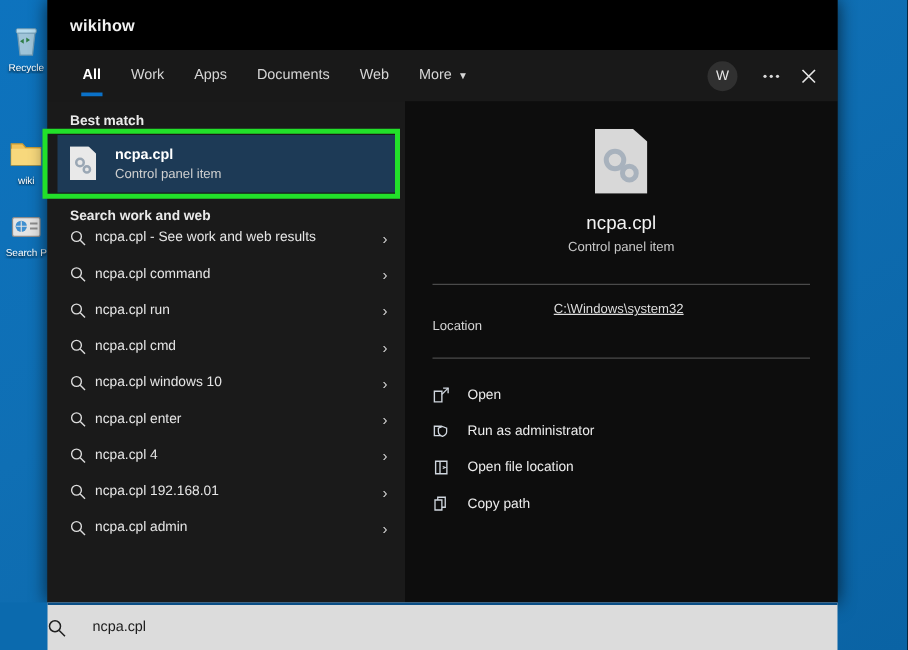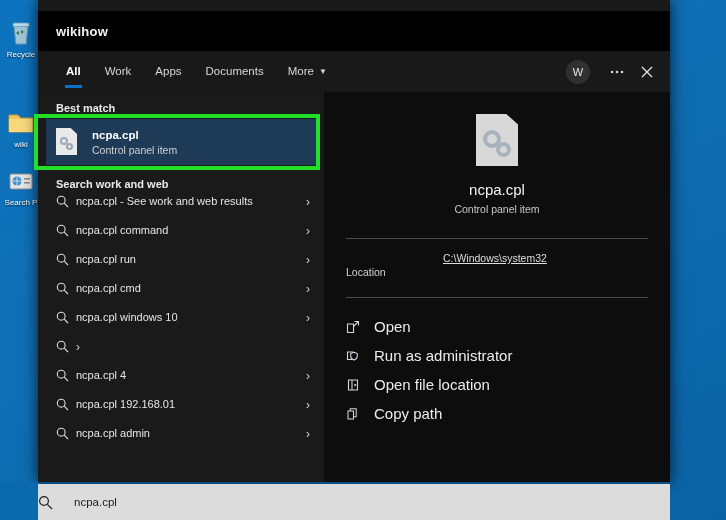--- a/index.html
+++ b/index.html
@@ -55,21 +55,20 @@
     height: 482px;
     background: #191919;
     box-shadow: 0 0 14px rgba(0,0,0,.75);
   }
   .titlebar {
     height: 40px;
     background: #000;
     display: flex;
     align-items: center;
     padding-left: 18px;
-    margin-top: 11px;
   }
   .titlebar .title {
     color: #f2f2f2;
     font-size: 13px;
     font-weight: bold;
     letter-spacing: .2px;
   }
   .tabbar {
     position: relative;
     height: 41px;
@@ -287,21 +286,21 @@
     text-decoration: underline;
   }
   .pv-actions {
     padding-top: 14px;
   }
   .act {
     display: flex;
     align-items: center;
     height: 29px;
     color: #ececec;
-    font-size: 15px;
+    font-size: 11px;
     text-align: center;
   }
   .act .ai {
     width: 28px;
     flex: 0 0 auto;
     color: #cfd6de;
     display: flex;
     align-items: center;
   }
   
@@ -387,20 +386,23 @@
         <span>All</span>
       </div>
       <div class="tab">
         <span>Work</span>
       </div>
       <div class="tab">
         <span>Apps</span>
       </div>
       <div class="tab">
         <span>Documents</span>
+      </div>
+      <div class="tab">
+        <span>Web</span>
       </div>
       <div class="tab">
         <span>More</span><span class="caret">▼</span>
       </div>
 
       <div class="headicons">
         <div class="avatar">
           <span>W</span>
         </div>
         <div class="hicon">
@@ -491,20 +493,21 @@
           <span class="txt">ncpa.cpl windows 10</span>
           <span class="chev">›</span>
         </div>
         <div class="row">
           <span class="mag">
             <svg width="13" height="13" viewBox="0 0 13 13">
                 <circle cx="5.2" cy="5.2" r="3.9" stroke="#dcdcdc" stroke-width="1.1" fill="none"></circle>
                 <path d="M8.2 8.2 L12 12" stroke="#dcdcdc" stroke-width="1.1"></path>
               </svg>
           </span>
+          <span class="txt">ncpa.cpl enter</span>
           <span class="chev">›</span>
         </div>
         <div class="row">
           <span class="mag">
             <svg width="13" height="13" viewBox="0 0 13 13">
                 <circle cx="5.2" cy="5.2" r="3.9" stroke="#dcdcdc" stroke-width="1.1" fill="none"></circle>
                 <path d="M8.2 8.2 L12 12" stroke="#dcdcdc" stroke-width="1.1"></path>
               </svg>
           </span>
           <span class="txt">ncpa.cpl 4</span>

